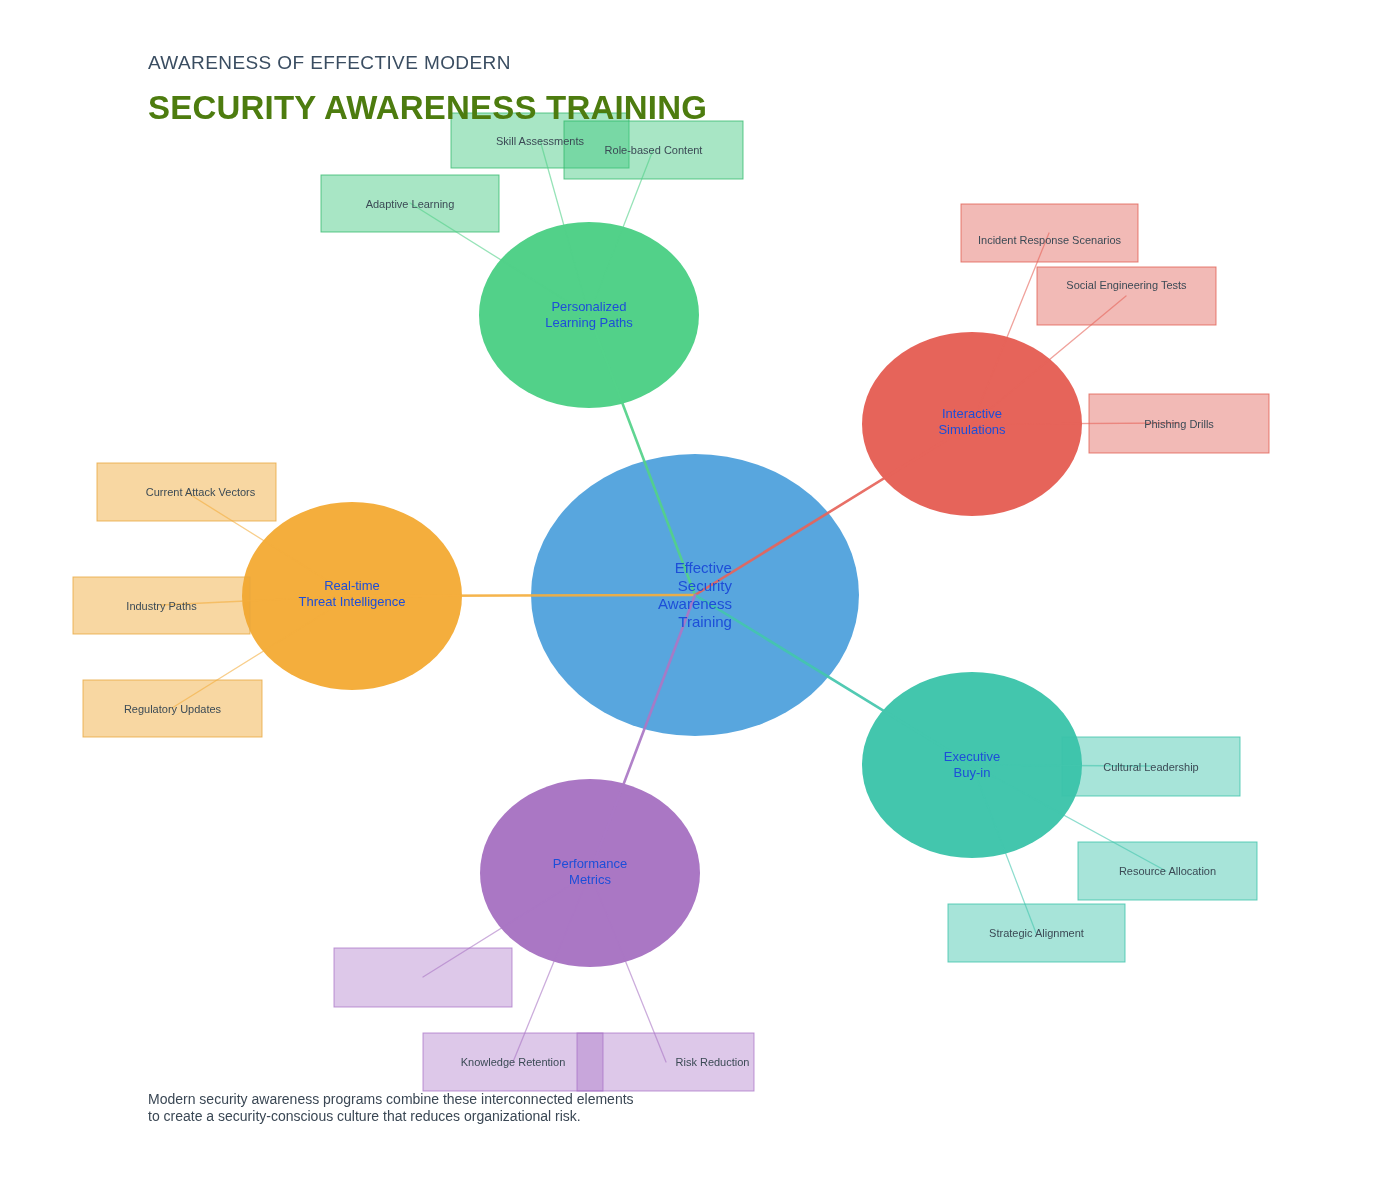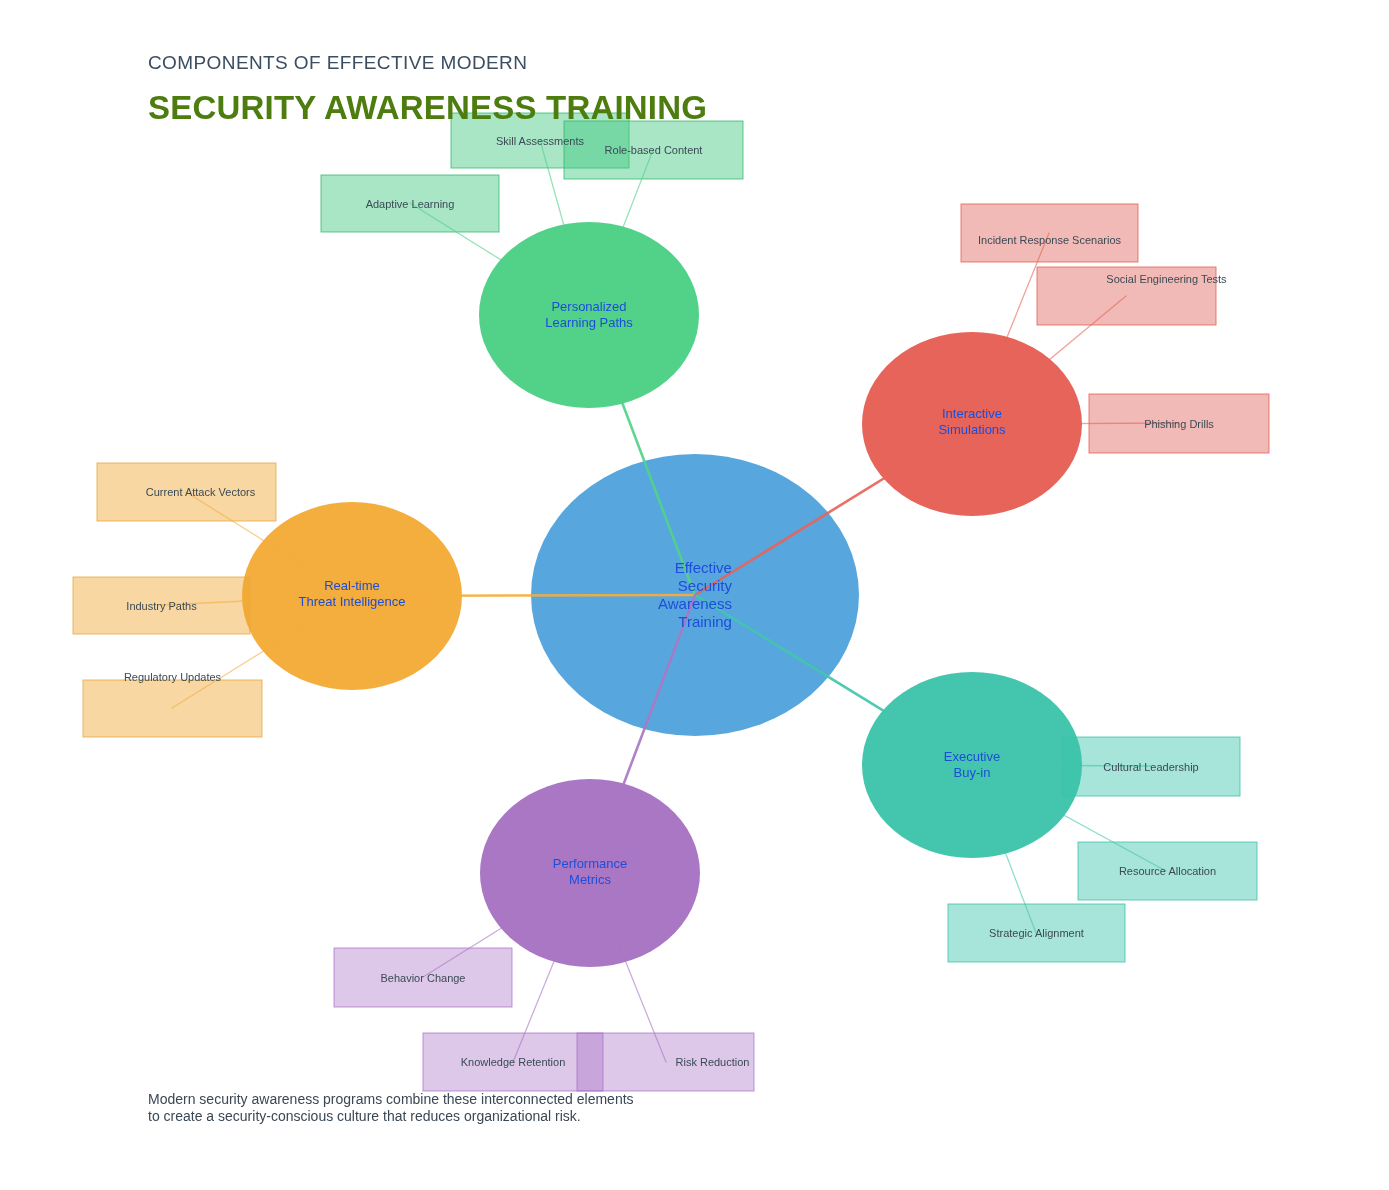--- a/index.html
+++ b/index.html
@@ -134,21 +134,21 @@
 
     <line class="link-leaf" x1="972" y1="765" x2="1151" y2="766" stroke="#43c6ad"></line>
     <line class="link-leaf" x1="972" y1="765" x2="1166" y2="871" stroke="#43c6ad"></line>
     <line class="link-leaf" x1="972" y1="765" x2="1036" y2="933" stroke="#43c6ad"></line>
 
     <line class="link-leaf" x1="590" y1="873" x2="423" y2="977" stroke="#aa77c4"></line>
     <line class="link-leaf" x1="590" y1="873" x2="513" y2="1062" stroke="#aa77c4"></line>
     <line class="link-leaf" x1="590" y1="873" x2="666" y2="1062" stroke="#aa77c4"></line>
   </svg>
 
-  <div class="title-small">COMPONENTS OF EFFECTIVE MODERN</div>
+  <div class="title-small">AWARENESS OF EFFECTIVE MODERN</div>
   <div class="title-big">SECURITY AWARENESS TRAINING</div>
 
   <div class="node-label center" style="left:695px; top:595px;text-align:right;">Effective
 Security
 Awareness
 Training</div>
   <div class="node-label satellite" style="left:589px; top:315px;">Personalized
 Learning Paths</div>
   <div class="node-label satellite" style="left:972px; top:422px;">Interactive
 Simulations</div>
@@ -157,31 +157,30 @@
   <div class="node-label satellite" style="left:972px; top:765px;">Executive
 Buy-in</div>
   <div class="node-label satellite" style="left:590px; top:872px;">Performance
 Metrics</div>
 
   <div class="leaf-label" style="left:451px;  top:113px; width:178px; height:55px;">Skill Assessments</div>
   <div class="leaf-label" style="left:564px;  top:121px; width:179px; height:58px;">Role-based Content</div>
   <div class="leaf-label" style="left:321px;  top:175px; width:178px; height:57px;">Adaptive Learning</div>
 
   <div class="leaf-label" style="left:961px;  top:204px; width:177px; height:72px;">Incident Response Scenarios</div>
-  <div class="leaf-label" style="left:1037px; top:250px; width:179px; height:58px;padding-left:40px;">Social Engineering Tests</div>
+  <div class="leaf-label" style="left:1037px; top:256px; width:179px; height:58px;">Social Engineering Tests</div>
   <div class="leaf-label" style="left:1089px; top:394px; width:180px; height:59px;">Phishing Drills</div>
 
   <div class="leaf-label" style="left:97px;   top:463px; width:207px; height:58px;">Current Attack Vectors</div>
   <div class="leaf-label" style="left:73px;   top:577px; width:177px; height:57px;">Industry Paths</div>
-  <div class="leaf-label" style="left:83px;   top:648px; width:179px; height:57px;border-radius:23px;">Regulatory Updates</div>
+  <div class="leaf-label" style="left:83px;   top:680px; width:179px; height:57px;border-radius:23px;">Regulatory Updates</div>
 
   <div class="leaf-label" style="left:1062px; top:737px; width:178px; height:59px;">Cultural Leadership</div>
   <div class="leaf-label" style="left:1078px; top:842px; width:179px; height:58px;">Resource Allocation</div>
   <div class="leaf-label" style="left:948px;  top:904px; width:177px; height:58px;">Strategic Alignment</div>
 
-  <div class="leaf-label" style="left:334px;  top:948px; width:178px; height:59px;">Behavior Change</div>
   <div class="leaf-label" style="left:423px;  top:1033px; width:180px; height:58px;">Knowledge Retention</div>
   <div class="leaf-label" style="left:577px;  top:1033px; width:177px; height:58px;margin-left:47px;">Risk Reduction</div>
 
   <div class="footer-note">Modern security awareness programs combine these interconnected elements
 to create a security-conscious culture that reduces organizational risk.</div>
 
 </div>
 
 </body></html>

